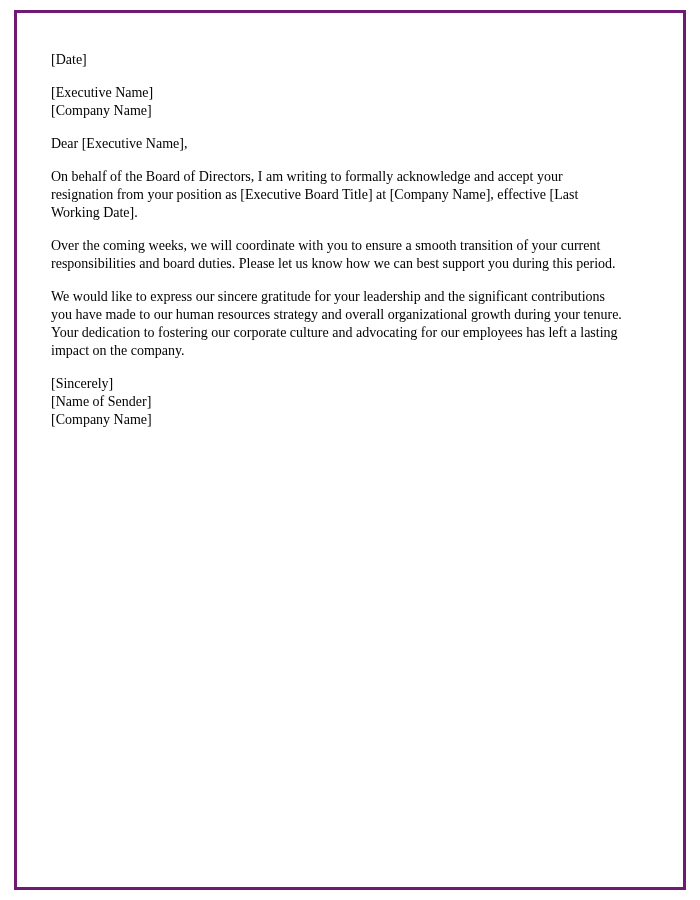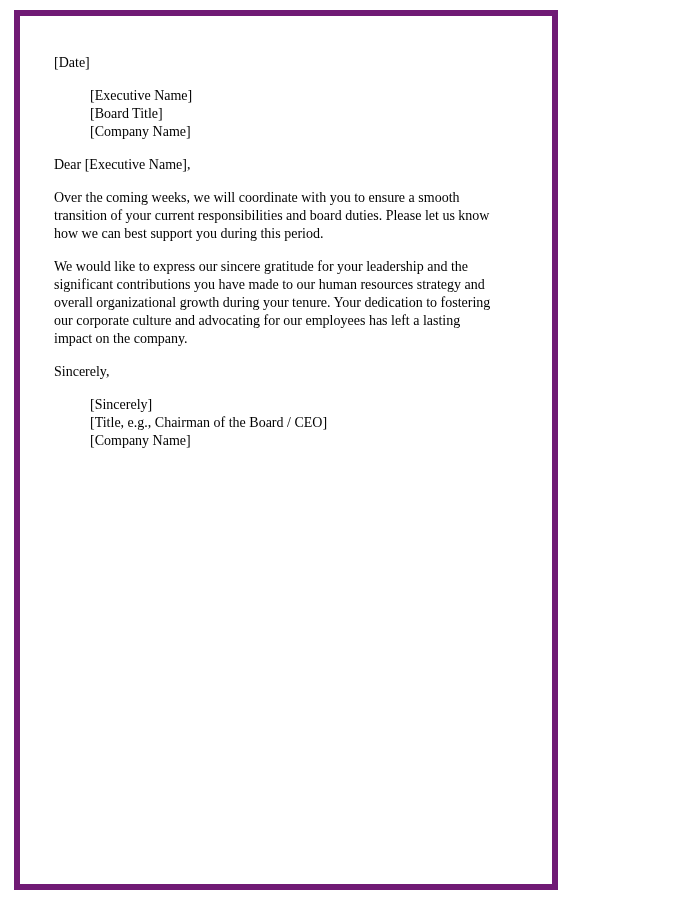--- a/index.html
+++ b/index.html
@@ -11,63 +11,61 @@
     width: 700px;
     height: 900px;
     font-family: "Liberation Serif", "DejaVu Serif", serif;
     color: #000000;
   }
   .page {
     box-sizing: border-box;
     position: absolute;
     left: 14px;
     top: 10px;
-    width: 544px;
+    width: 672px;
     height: 880px;
-    border: 6px solid #701a75;
+    border: 3px solid #701a75;
     background: #ffffff;
   }
   .content {
     box-sizing: border-box;
     padding: 38px 48px 0 34px;
     font-size: 14px;
     line-height: 18px;
   }
   .line {
     margin: 0;
   }
   .block-gap {
     margin-top: 15px;
-    margin-left: 36px;
   }
   p.para {
     margin: 15px 8px 0 0;
   }
 </style>
 </head>
 <body>
 
 <div class="page">
   <div class="content">
 
     <p class="line">[Date]</p>
 
     <div class="block-gap">
       <p class="line">[Executive Name]</p>
-      <p class="line">[Board Title]</p>
       <p class="line">[Company Name]</p>
     </div>
 
     <p class="para">Dear [Executive Name],</p>
 
+    <p class="para">On behalf of the Board of Directors, I am writing to formally acknowledge and accept your resignation from your position as [Executive Board Title] at [Company Name], effective [Last Working Date].</p>
     <p class="para">Over the coming weeks, we will coordinate with you to ensure a smooth transition of your current responsibilities and board duties. Please let us know how we can best support you during this period.</p>
     <p class="para">We would like to express our sincere gratitude for your leadership and the significant contributions you have made to our human resources strategy and overall organizational growth during your tenure. Your dedication to fostering our corporate culture and advocating for our employees has left a lasting impact on the company.</p>
 
-    <p class="para">Sincerely,</p>
 
     <div class="block-gap">
       <p class="line">[Sincerely]</p>
-      <p class="line">[Title, e.g., Chairman of the Board / CEO]</p>
+      <p class="line">[Name of Sender]</p>
       <p class="line">[Company Name]</p>
     </div>
 
   </div>
 </div>
 
 </body></html>

